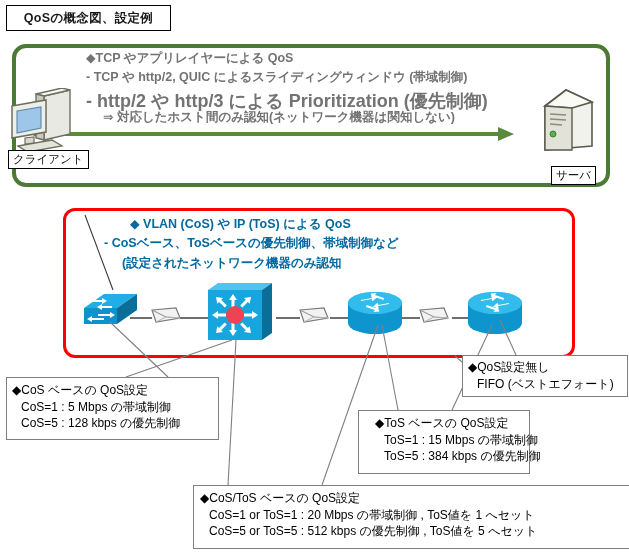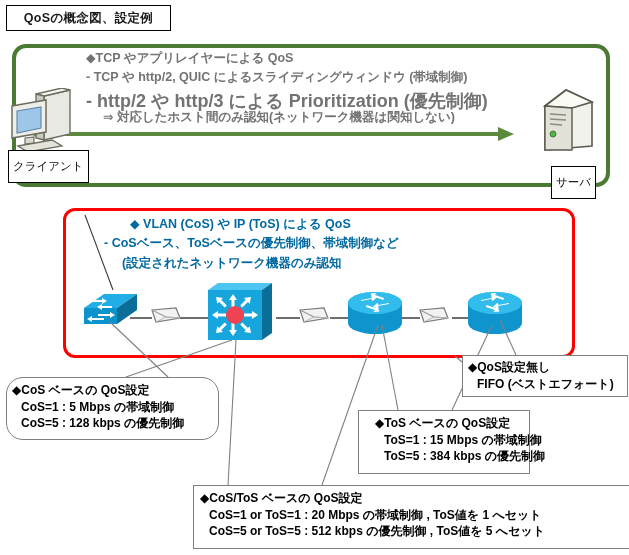--- a/index.html
+++ b/index.html
@@ -41,35 +41,35 @@
     box-sizing:border-box;
   }
   .red-txt{color:#0369a1;font-weight:bold;white-space:nowrap;}
   #r1{left:130px;top:216px;font-size:12.5px;}
   #r2{left:104px;top:235px;font-size:12.5px;}
   #r3{left:122px;top:255px;font-size:12.5px;}
 
   
   .dev-label{
     border:1px solid #000;background:#fff;
-    font-size:11.5px;color:#111;padding:8px 4px;white-space:nowrap;
+    font-size:11.5px;color:#111;padding:1px 4px;white-space:nowrap;
     text-align:center;
   }
   #label-client{left:8px;top:150px;}
   #label-server{left:551px;top:166px;}
 
   
   .callout{
     border:1px solid #7F7F7F;background:#fff;box-sizing:border-box;
-    font-size:12px;font-weight:bold;color:#000;white-space:nowrap;
+    font-size:12px;font-weight:normal;color:#000;white-space:nowrap;
   }
   .callout .ln{display:block;line-height:16.5px;}
   .callout .ln.ind{padding-left:9px;}
 
-  #callout-cos{left:6px;top:377px;width:213px;height:63px;padding:4px 5px;border-radius:17px;}
+  #callout-cos{left:6px;top:377px;width:213px;height:63px;padding:4px 5px;}
   #callout-costos{left:146px;top:485px;width:462px;height:64px;padding:4px 6px;margin-left:47px;}
   #callout-tos{left:358px;top:410px;width:172px;height:64px;padding:4px 16px;}
   #callout-fifo{left:462px;top:355px;width:166px;height:42px;padding:3px 5px;}
 
   
   #lines{left:0;top:0;width:629px;height:555px;pointer-events:none;}
   #devices{left:0;top:270px;width:629px;height:95px;}
   #icons-top{left:0;top:88px;width:629px;height:80px;}
 </style>
 </head>

